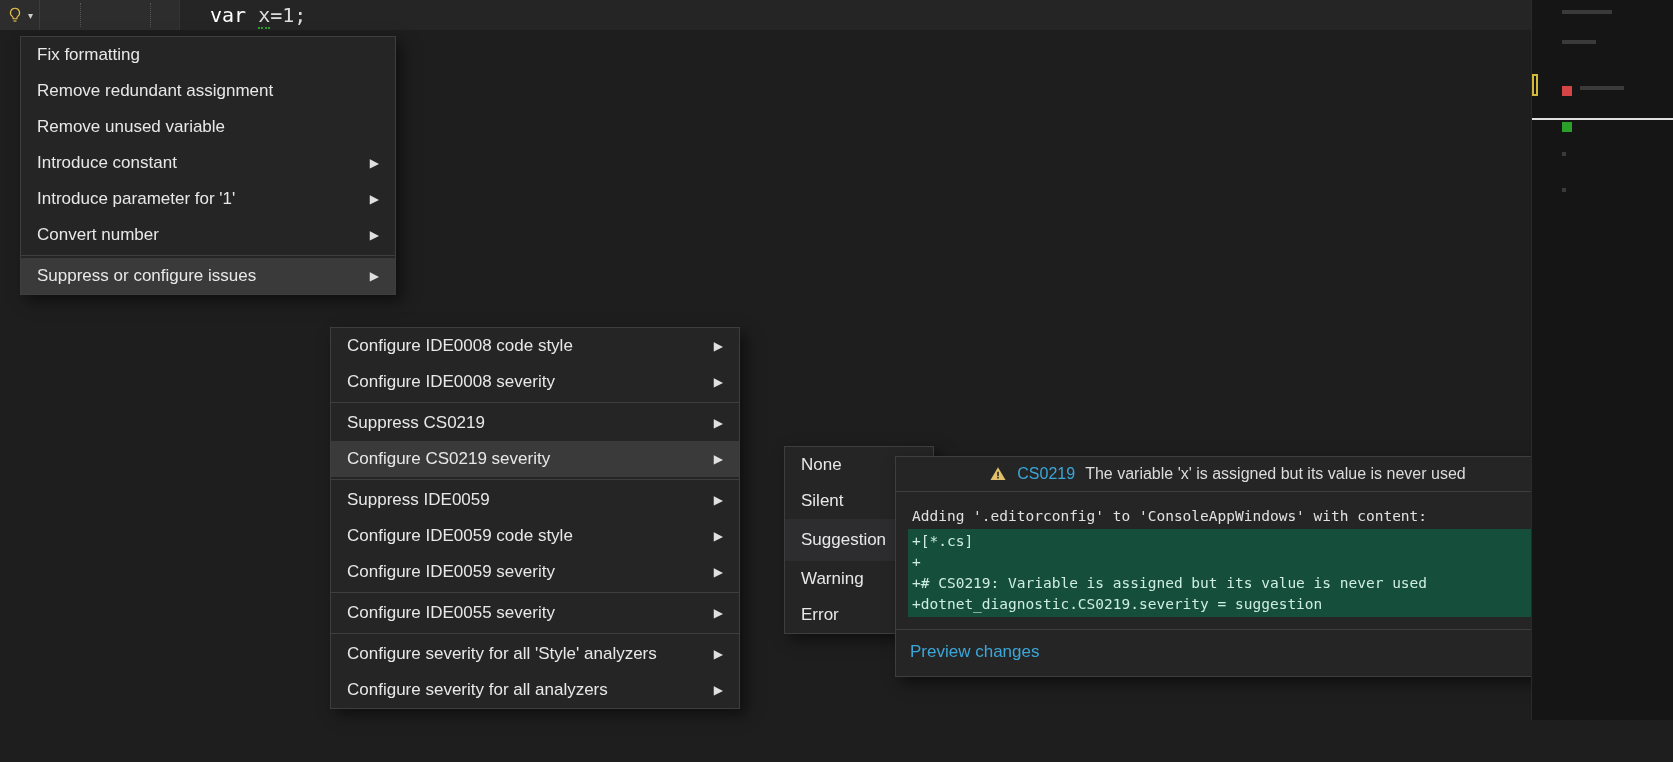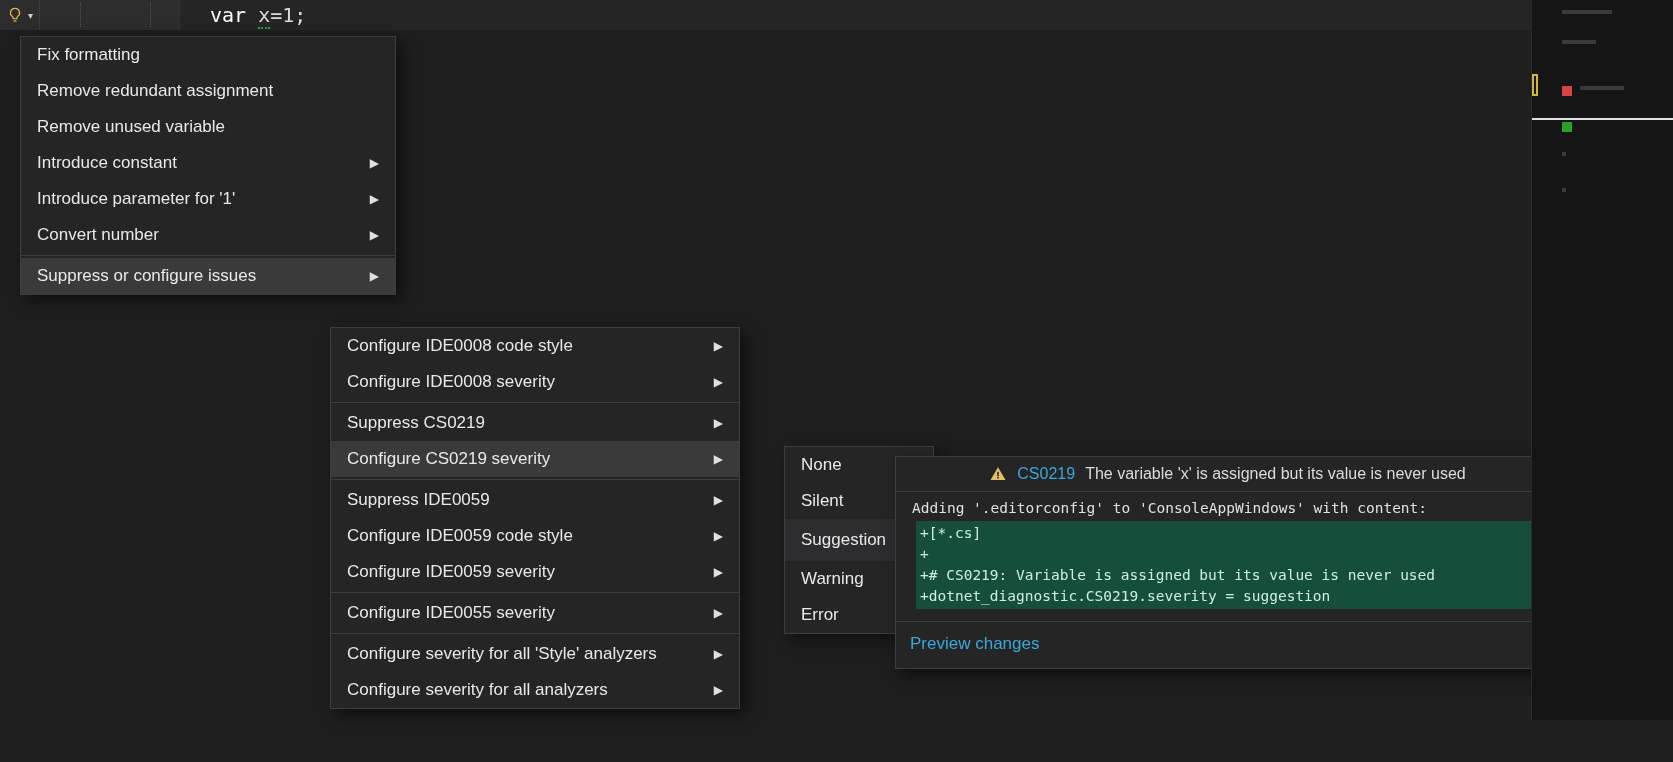--- a/index.html
+++ b/index.html
@@ -131,25 +131,25 @@
     .code-desc { color:#dcdcdc; }
     .preview-body {
       font-family: Consolas, monospace;
       font-size:14.5px;
       color:#e0e0e0;
       padding:6px 12px 10px 12px;
       line-height:1.45;
     }
     .diff-block {
       background:#154f3b;
-      margin:2px 8px;
+      margin:2px 0;
       padding:2px 0;
     }
     .diff-line { padding:0 4px; color:#cfeee3; }
-    .plain-line { padding:0 4px; }
+    .plain-line { padding:0 4px;margin-top:8px; }
     .preview-footer {
       padding:12px 14px 14px;
       border-top:1px solid #3e3e3e;
     }
     .preview-link { color:#3ba7d9; font-size:17px; cursor:pointer; }
 
     
     .minimap {
       position:absolute;
       top:0; right:0;

